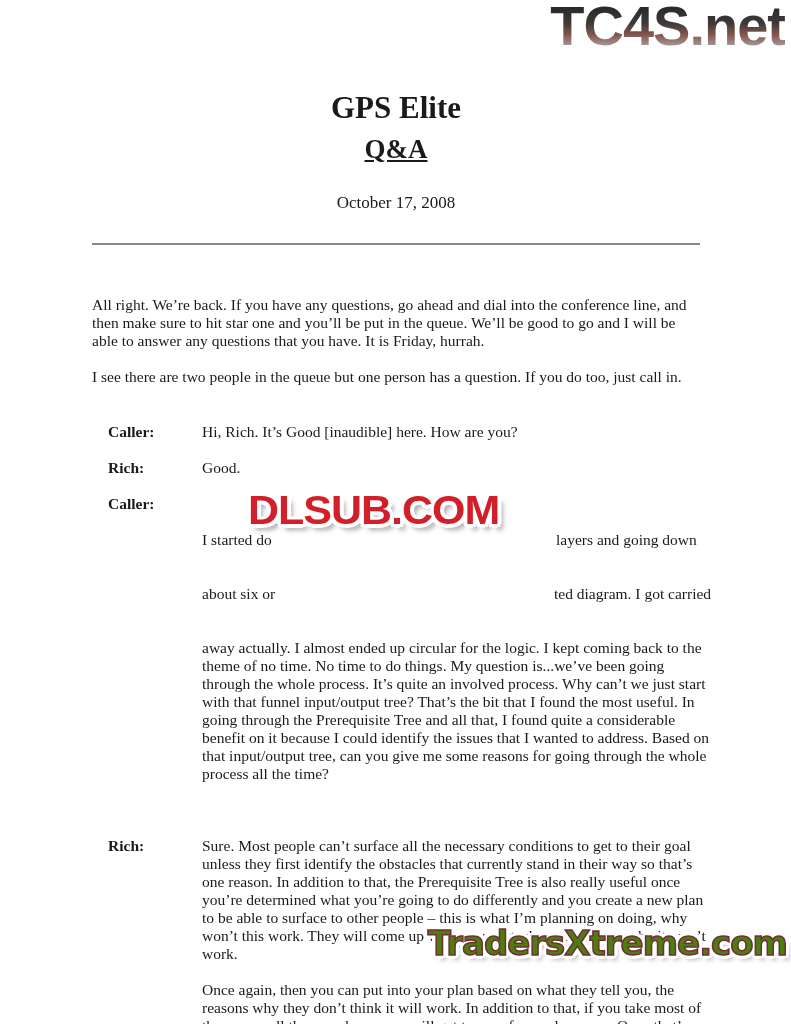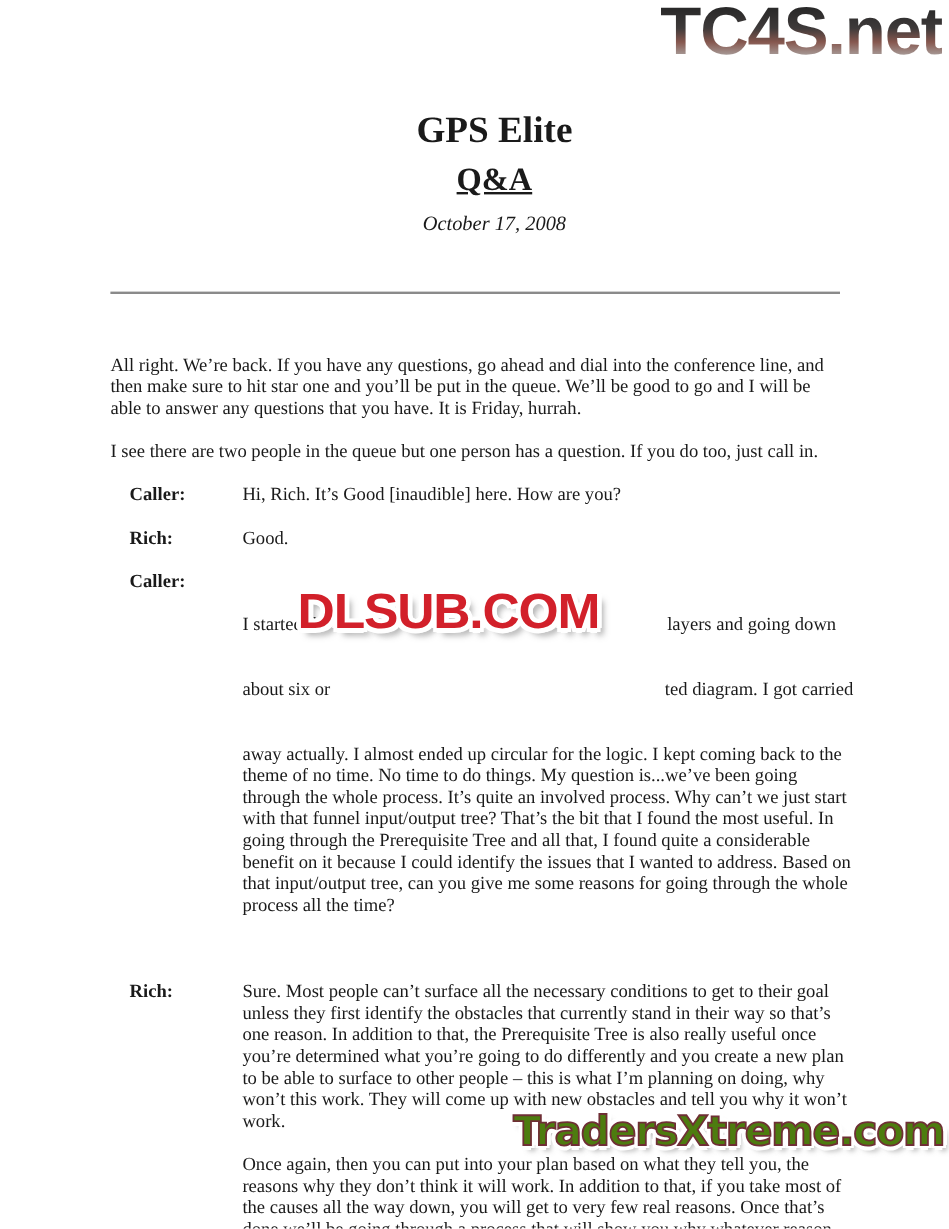--- a/index.html
+++ b/index.html
@@ -10,30 +10,30 @@
   
   .tc4s{
     position:absolute;top:1px;right:6px;
     font-family:"Liberation Sans",sans-serif;font-weight:bold;
     font-size:56px;line-height:50px;letter-spacing:-1px;
     background:linear-gradient(180deg,#272727 8%,#3e3a3a 45%,#86574e 68%,#aaa09d 92%);
     -webkit-background-clip:text;background-clip:text;color:transparent;
     filter:blur(0.4px);
   }
   
-  .titleblock{position:absolute;left:108px;top:90px;width:608px;text-align:center;}
+  .titleblock{position:absolute;left:92px;top:90px;width:608px;text-align:center;}
   .title{font-size:31px;font-weight:bold;line-height:36px;margin:0;}
   .subtitle{font-size:27px;font-weight:bold;line-height:30px;margin:8px 0 0 0;text-decoration:underline;}
-  .docdate{font-size:17px;line-height:22px;margin-top:12px;font-style:italic;}
+  .docdate{font-size:17px;line-height:22px;margin-top:28px;}
   
   .rule{position:absolute;left:92px;top:243px;width:608px;height:2px;background:#8a8a8a;}
   
   .content{position:absolute;left:92px;top:296px;width:612px;font-size:15.5px;line-height:18px;}
   .para{margin:0 0 18px 0;white-space:pre;}
-  .para.bigger-gap{margin-bottom:18px;}
+  .para.bigger-gap{margin-bottom:37px;}
   .drow{display:flex;margin:0 0 18px 16px;}
   .drow:last-child{margin-bottom:0;}
   .speaker{width:94px;flex:0 0 94px;font-weight:bold;white-space:pre;}
   .speech{width:518px;white-space:pre;}
   .obsline{position:relative;height:18px;}
   .obsline .frag-start{position:absolute;left:0;top:0;white-space:pre;}
   .obsline .frag-end{position:absolute;top:0;white-space:pre;}
   .obsline.l1 .frag-end{left:354px;}
   .obsline.l2 .frag-end{left:352px;}
   

